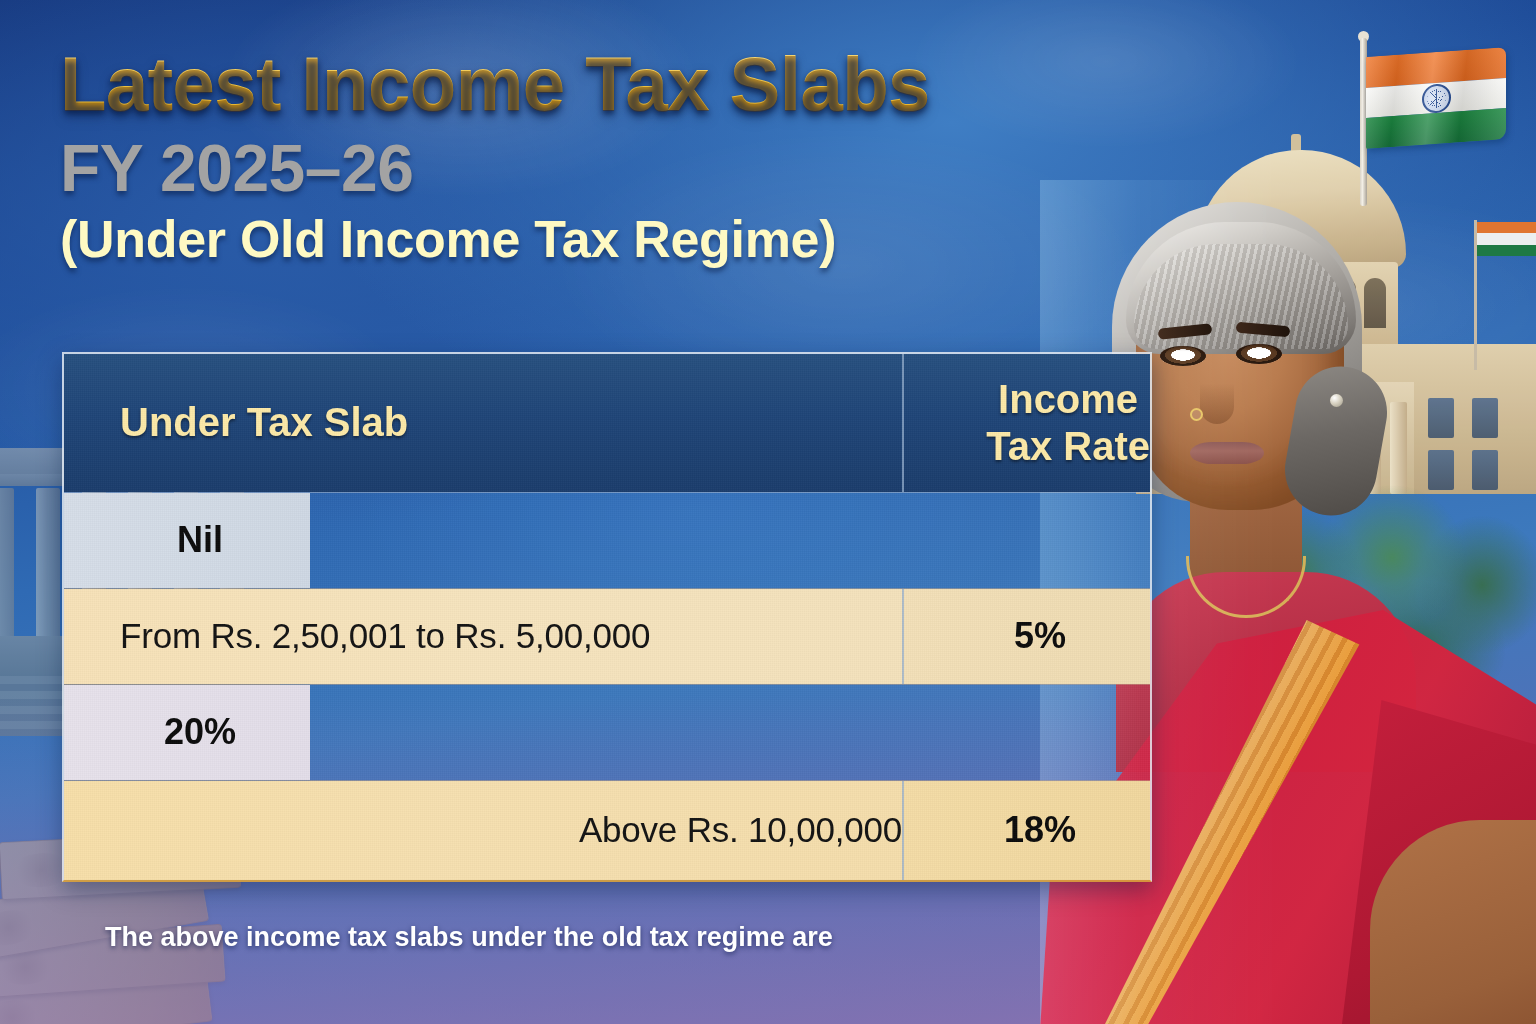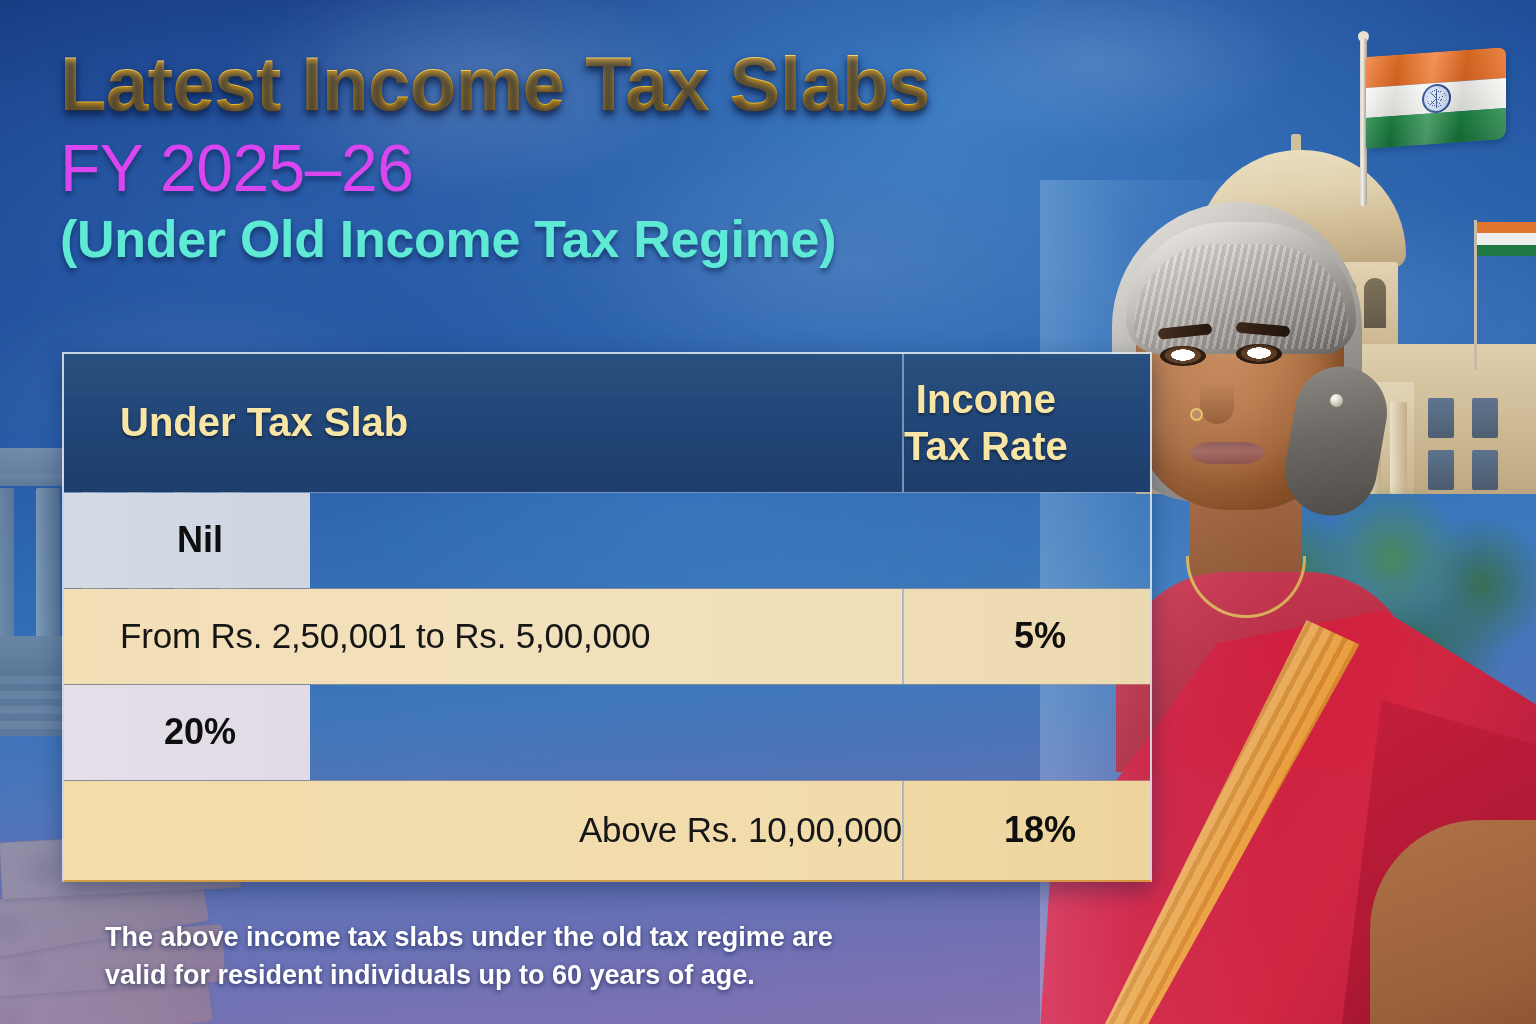--- a/index.html
+++ b/index.html
@@ -207,28 +207,28 @@
     letter-spacing:-.5px;
     text-shadow:0 4px 5px rgba(8,28,70,.55), 0 1px 0 rgba(120,70,0,.5);
     background:linear-gradient(180deg,#FFE184 0%,#FBCB3E 55%,#EFB524 100%);
     -webkit-background-clip:text; background-clip:text;
     -webkit-text-fill-color:transparent;
     filter:drop-shadow(0 4px 5px rgba(8,28,70,.5));
     display:inline-block;
   }
   .t-sub {
     margin-top:14px;
-    font-size:66px; font-weight:normal; line-height:1;
-    color:#d946ef; letter-spacing:-.5px;
+    font-size:66px; font-weight:bold; line-height:1;
+    color:#a3a3a3; letter-spacing:-.5px;
     text-shadow:0 4px 5px rgba(8,28,70,.55);
   }
   .t-sub2 {
     margin-top:12px;
     font-size:52px; font-weight:bold; line-height:1;
-    color:#5eead4; letter-spacing:-.3px;
+    color:#fef9c3; letter-spacing:-.3px;
     text-shadow:0 4px 5px rgba(8,28,70,.55);
   }
 
   
   .table-card {
     position:absolute; left:62px; top:352px;
     width:1090px; height:530px;
     border:2px solid rgba(226,232,240,.85);
     border-bottom-color:rgba(215,160,60,.9);
     box-shadow:0 8px 22px rgba(5,25,65,.38);
@@ -236,21 +236,21 @@
     display:flex; flex-direction:column;
   }
   .trow { display:flex; width:100%; }
 
   .thead { height:139px; }
   .thead .c1, .thead .c2 {
     background:linear-gradient(180deg,#27507f 0%,#1f4578 45%,#1b3d6c 100%);
     display:flex; align-items:center;
   }
   .thead .c1 { padding-left:56px; }
-  .thead .c2 { justify-content:flex-start; text-align:center; }
+  .thead .c2 { justify-content:flex-end; text-align:center; }
   .th-text {
     font-size:40px; font-weight:bold; color:#FCE9A8;
     text-shadow:0 2px 3px rgba(0,0,0,.45);
     line-height:1.18;
   }
 
   .c1 { width:840px; border-right:2px solid rgba(150,175,205,.75); }
   .c2 { width:246px; }
 
   .tbody-row { height:97px; }
@@ -559,16 +559,15 @@
       <div class="c2">
         <span class="cell-rate">18%</span>
       </div>
     </div>
 
     <div class="tex"></div>
   </div>
 
   <div class="footnote">
     <div>The above income tax slabs under the old tax regime are</div>
-    <div>valid for resident individuals up to 60 years of age.</div>
   </div>
 
 </div>
 
 </body></html>

